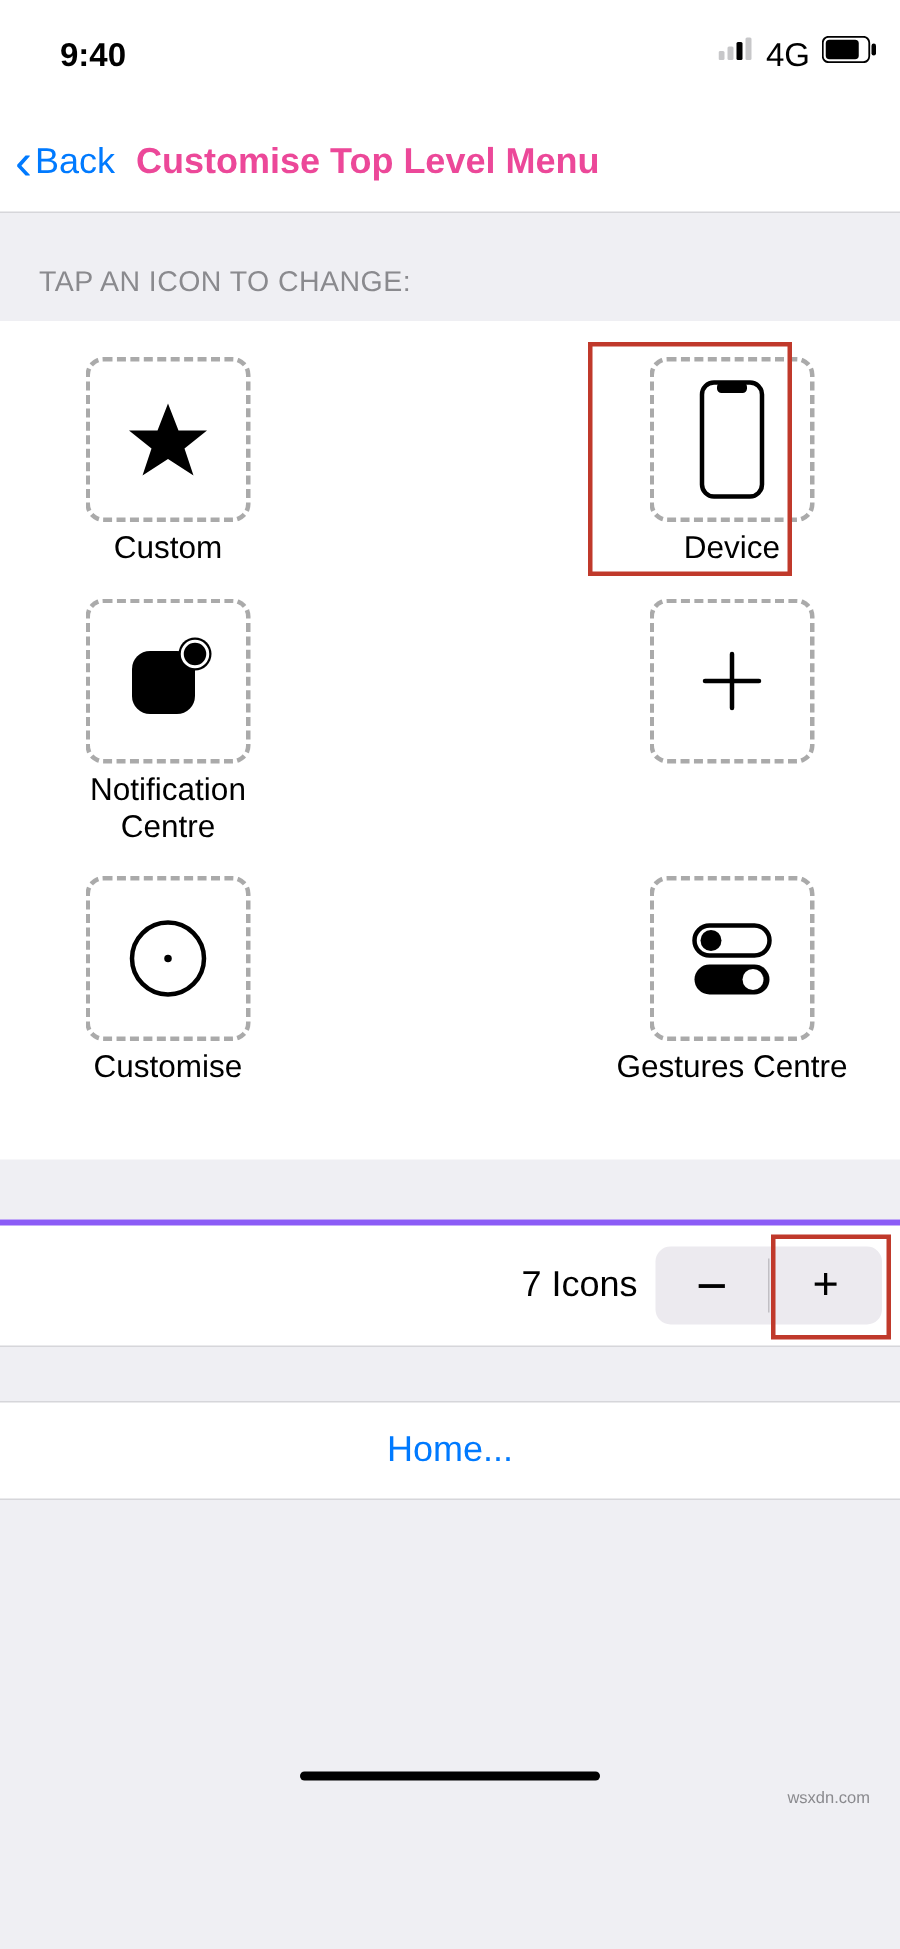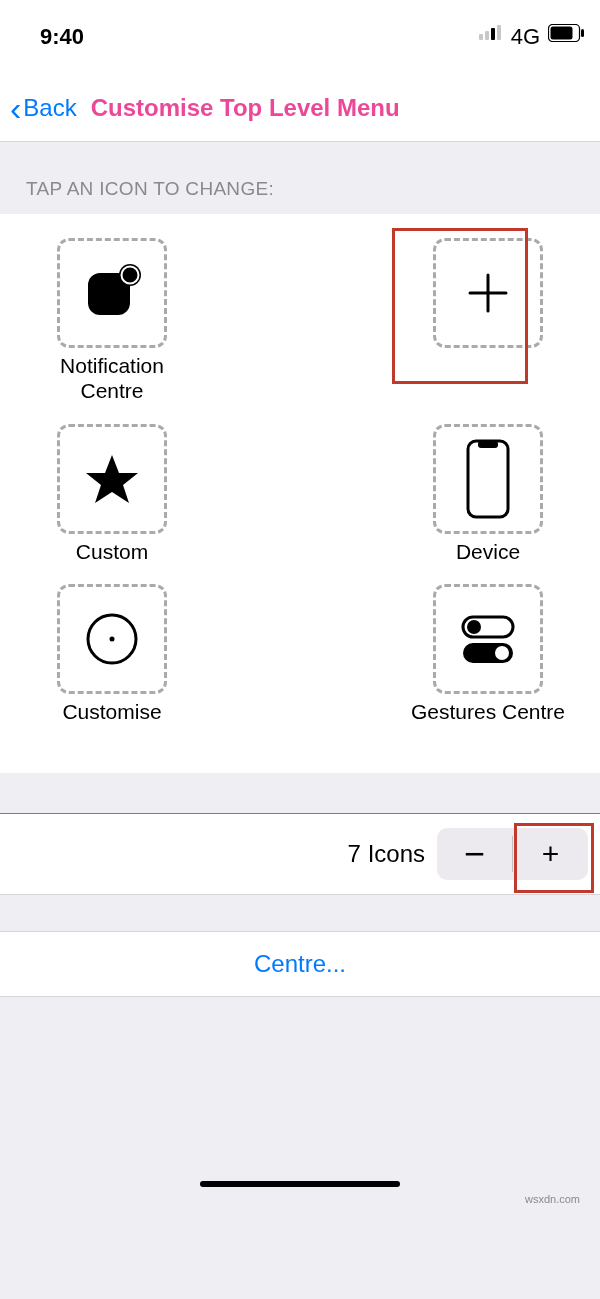--- a/index.html
+++ b/index.html
@@ -51,21 +51,21 @@
       display: flex; align-items: center; justify-content: center;
       position: relative;
     }
     .slot-label {
       font-size: 21px; color: #000; text-align: center;
       margin-top: 6px; line-height: 1.18;
     }
     .highlight-red { position: absolute; border: 3px solid #c0392b; pointer-events: none; z-index: 5; }
     .hl-plus { width: 136px; height: 156px; top: 228px; right: 72px; }
     .stepper-row {
-      background: #fff; border-top: 1px solid #8b5cf6; border-bottom: 1px solid #d6d6da;
+      background: #fff; border-top: 4px solid #8b5cf6; border-bottom: 1px solid #d6d6da;
       display: flex; align-items: center; justify-content: flex-end;
       padding: 14px 12px; position: relative; margin-top: 40px;
     }
     .stepper-label { font-size: 24px; color: #000; margin-right: 12px; }
     .stepper { display: flex; background: #eceaef; border-radius: 10px; overflow: hidden; }
     .stepper button {
       width: 75px; height: 52px; border: none; background: transparent;
       font-size: 30px; color: #000; cursor: pointer; display:flex;align-items:center;justify-content:center;
     }
     .stepper .sep { width: 1px; background: rgba(0,0,0,0.18); margin: 8px 0; }
@@ -113,56 +113,56 @@
   <div class="nav-title">Customise Top Level Menu</div>
 </div>
 
 <div class="section-header">TAP AN ICON TO CHANGE:</div>
 
 <div class="grid-panel">
 
   <div class="grid-row">
     <div class="slot">
       <div class="dashed-box">
+        <svg width="56" height="56" viewBox="0 0 56 56">
+          <path d="M28 4 L35 22 L54 22 L39 34 L45 52 L28 41 L11 52 L17 34 L2 22 L21 22 Z" fill="#000"></path>
+        </svg>
+      </div>
+      <div class="slot-label">Custom</div>
+    </div>
+    <div class="slot">
+      <div class="dashed-box">
+        <svg width="48" height="80" viewBox="0 0 48 80">
+          <rect x="4" y="2" width="40" height="76" rx="8" fill="none" stroke="#000" stroke-width="3"></rect>
+          <rect x="14" y="2" width="20" height="7" rx="3" fill="#000"></rect>
+        </svg>
+      </div>
+      <div class="slot-label">Device</div>
+    </div>
+  </div>
+
+  <div class="grid-row">
+    <div class="slot">
+      <div class="dashed-box">
         <svg width="64" height="64" viewBox="0 0 64 64">
           <rect x="8" y="12" width="42" height="42" rx="12" fill="#000"></rect>
           <circle cx="50" cy="14" r="11" fill="#000"></circle>
           <circle cx="50" cy="14" r="8.5" fill="#000" stroke="#fff" stroke-width="2"></circle>
         </svg>
       </div>
       <div class="slot-label">Notification Centre</div>
     </div>
     <div class="slot">
       <div class="dashed-box">
         <svg width="44" height="44" viewBox="0 0 44 44">
           <line x1="22" y1="4" x2="22" y2="40" stroke="#000" stroke-width="3" stroke-linecap="round"></line>
           <line x1="4" y1="22" x2="40" y2="22" stroke="#000" stroke-width="3" stroke-linecap="round"></line>
         </svg>
       </div>
       <div class="slot-label"></div>
-    </div>
-  </div>
-
-  <div class="grid-row">
-    <div class="slot">
-      <div class="dashed-box">
-        <svg width="56" height="56" viewBox="0 0 56 56">
-          <path d="M28 4 L35 22 L54 22 L39 34 L45 52 L28 41 L11 52 L17 34 L2 22 L21 22 Z" fill="#000"></path>
-        </svg>
-      </div>
-      <div class="slot-label">Custom</div>
-    </div>
-    <div class="slot">
-      <div class="dashed-box">
-        <svg width="48" height="80" viewBox="0 0 48 80">
-          <rect x="4" y="2" width="40" height="76" rx="8" fill="none" stroke="#000" stroke-width="3"></rect>
-          <rect x="14" y="2" width="20" height="7" rx="3" fill="#000"></rect>
-        </svg>
-      </div>
-      <div class="slot-label">Device</div>
     </div>
   </div>
 
   <div class="grid-row center3">
     <div class="slot">
       <div class="dashed-box">
         <svg width="64" height="64" viewBox="0 0 64 64">
           <circle cx="32" cy="32" r="24" fill="none" stroke="#000" stroke-width="3"></circle>
           <circle cx="32" cy="32" r="2.5" fill="#000"></circle>
         </svg>
@@ -193,17 +193,17 @@
     </button>
     <div class="sep"></div>
     <button>
       <span style="font-size:30px;line-height:1;">+</span>
     </button>
   </div>
 </div>
 <div class="highlight-red hl-stepper"></div>
 
 <div class="reset-row">
-  <span class="reset-link">Centre...</span>
+  <span class="reset-link">Home...</span>
 </div>
 
 <div class="home-indicator"></div>
 <div class="watermark">wsxdn.com</div>
 
 </body></html>

